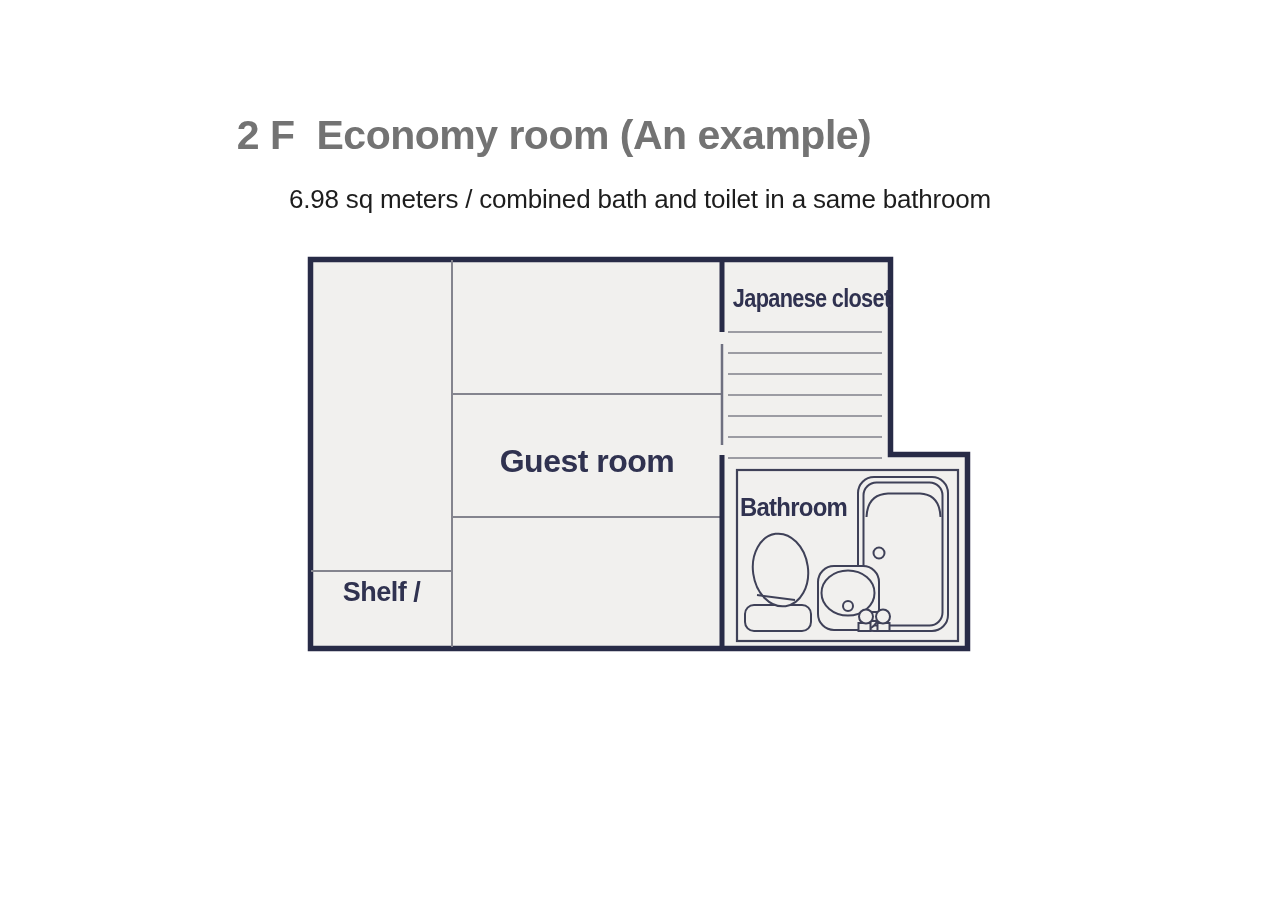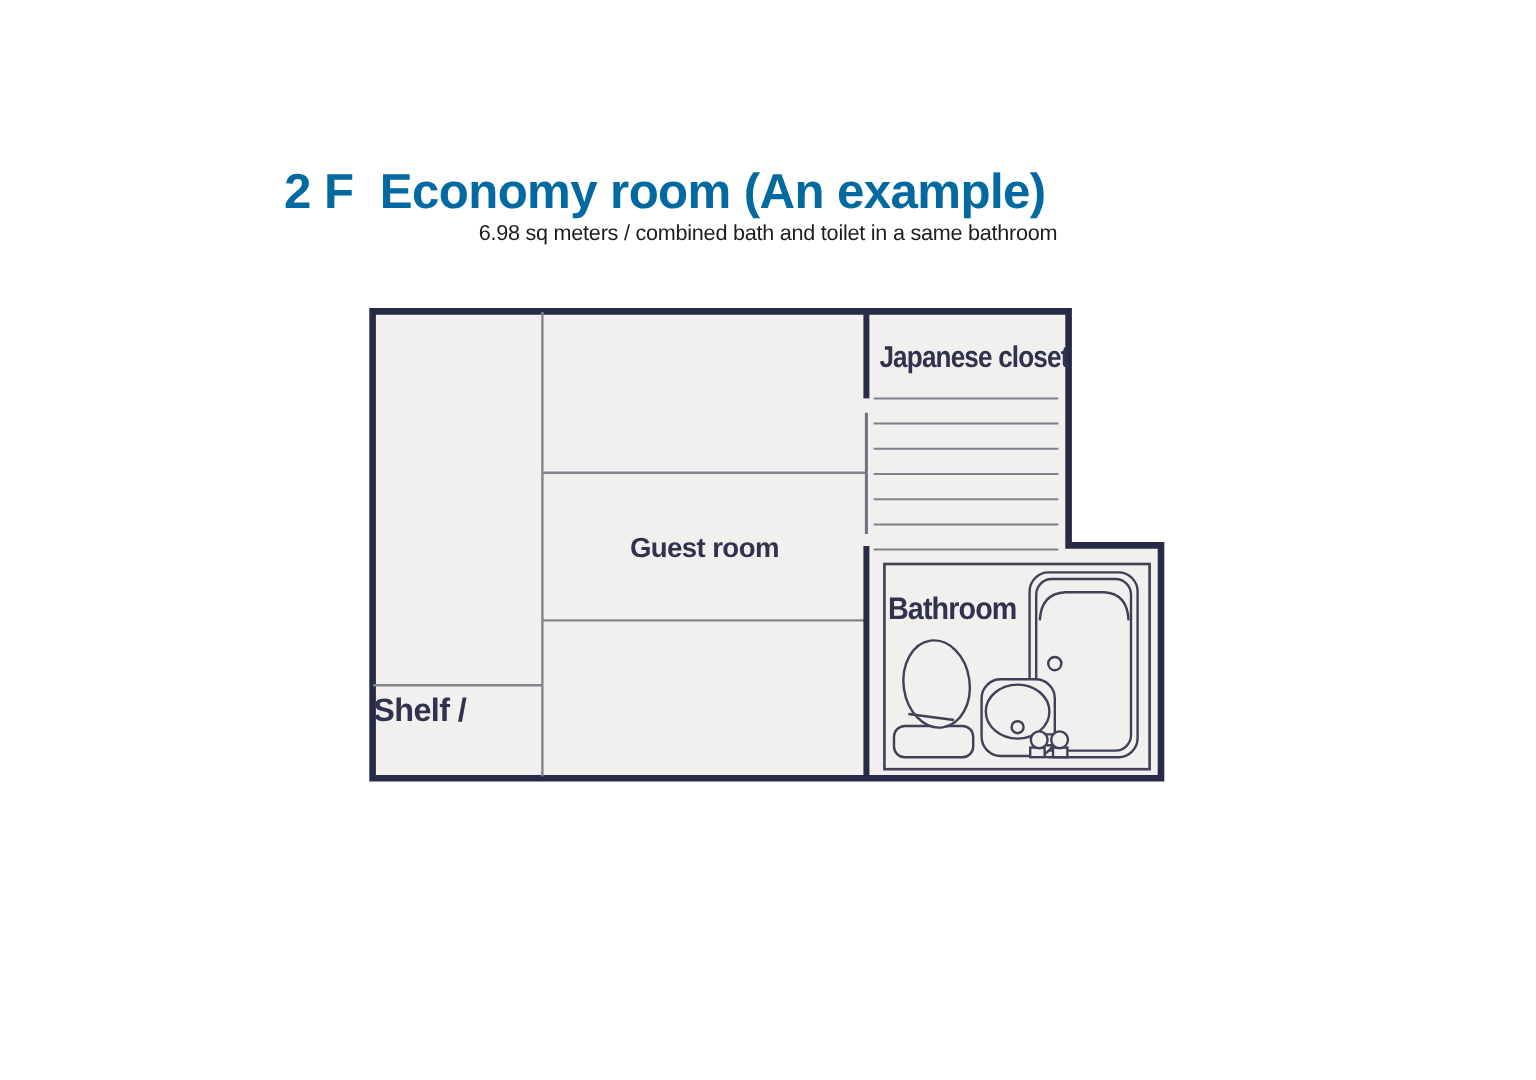--- a/index.html
+++ b/index.html
@@ -10,40 +10,40 @@
   }
   #stage {
     position: relative;
     width: 1280px;
     height: 900px;
     background: #ffffff;
     overflow: hidden;
   }
   .title-row {
     position: absolute;
-    top: 136px;
+    top: 112px;
     left: 0;
     width: 1108px;
     text-align: center;
     font-size: 41px;
     font-weight: bold;
-    color: #0369a1;
+    color: #737373;
     letter-spacing: -0.5px;
     white-space: nowrap;
   }
   .title-row .floor {
     margin-right: 22px;
   }
   .subtitle {
     position: absolute;
     top: 184px;
     left: 0;
     width: 1280px;
     text-align: center;
-    font-size: 18px;
+    font-size: 26px;
     font-weight: normal;
     color: #1d1d1d;
     letter-spacing: -0.2px;
     white-space: nowrap;
   }
   #plan {
     position: absolute;
     inset: 0;
     margin-top: 14px;
   }
@@ -66,37 +66,38 @@
     font-size: 25px;
     letter-spacing: -0.8px;
     transform: scaleX(0.87);
     transform-origin: 50% 50%;
   }
   .lbl-guest {
     left: 452px;
     top: 429px;
     width: 270px;
     text-align: center;
-    font-size: 23px;
+    font-size: 32px;
     letter-spacing: -0.5px;
   }
   .lbl-bath {
     left: 740px;
     top: 478px;
     width: 115px;
     text-align: center;
     font-size: 26px;
     letter-spacing: -0.8px;
     transform: scaleX(0.92);
     transform-origin: 0% 50%;
   }
   .lbl-shelf {
     left: 311px;
     top: 561px;
     width: 141px;
+    text-align: center;
     font-size: 27px;
     line-height: 35px;
     letter-spacing: -0.5px;
   }
 </style>
 </head>
 <body>
 
 <div id="stage">
 

